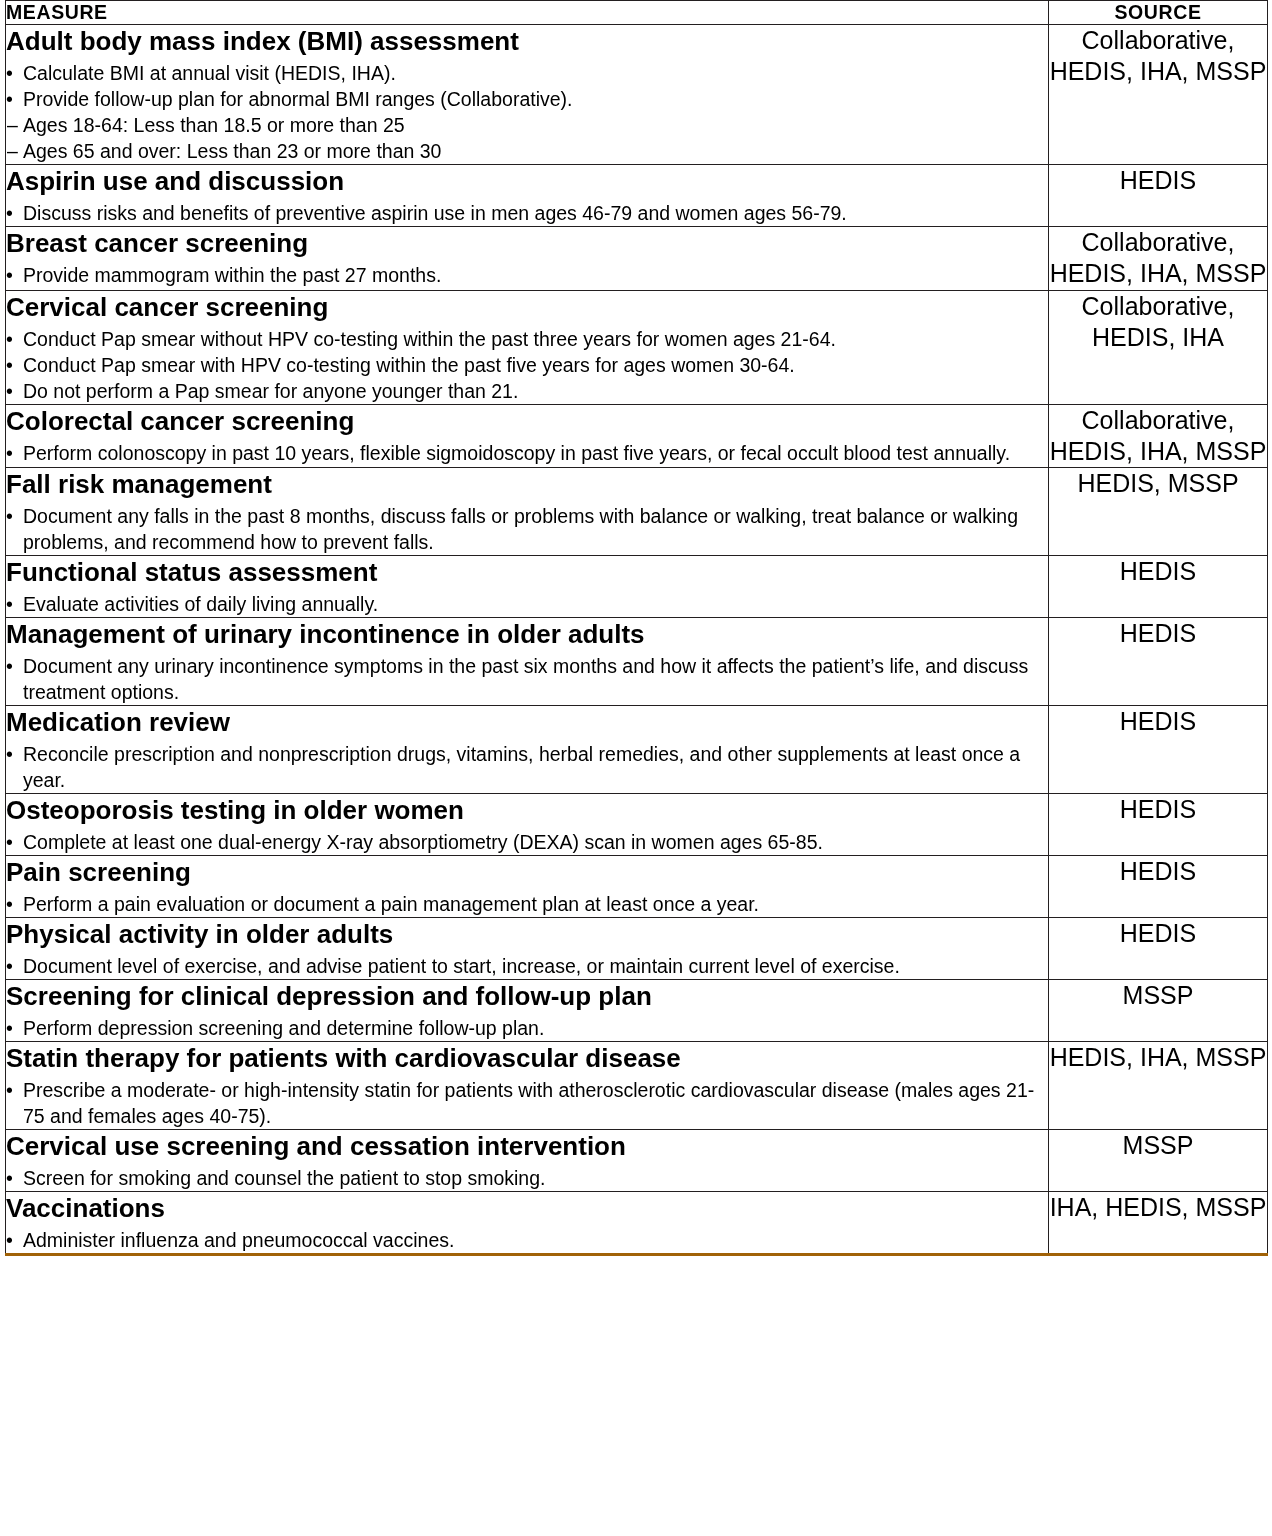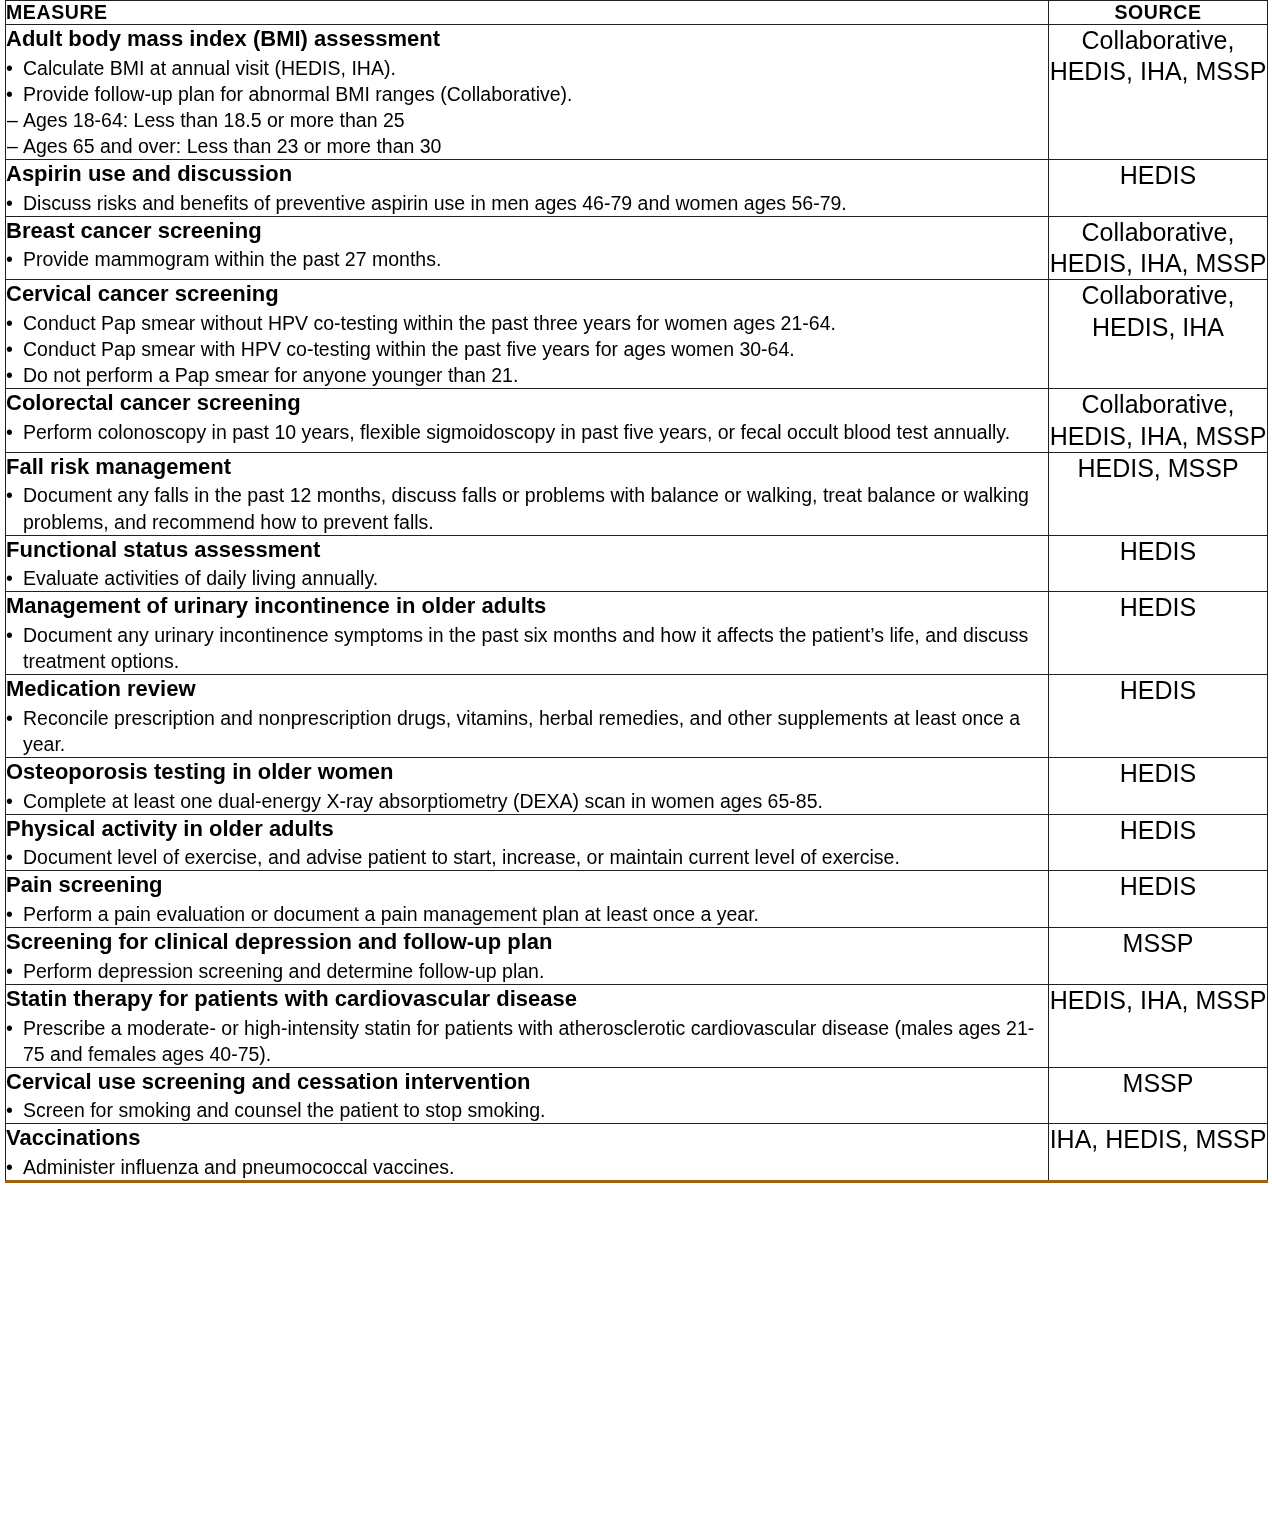--- a/index.html
+++ b/index.html
@@ -50,21 +50,21 @@
     padding: 8px 8px;
     text-align: center;
     vertical-align: middle;
     font-size: 25px;
     line-height: 1.25;
   }
   tbody tr:last-child td {
     border-bottom: 3px solid #a16207;
   }
   .m-title {
-    font-size: 22px;
+    font-size: 26px;
     font-weight: bold;
     line-height: 1.3;
     margin: 0 0 1px 0;
   }
   ul.m-list {
     list-style: none;
     margin: 0;
     padding: 0;
   }
   ul.m-list li {
@@ -160,21 +160,21 @@
           </td>
           <td class="source-cell">
             <span class="src-line">Collaborative,</span>
             <span class="src-line">HEDIS, IHA, MSSP</span>
           </td>
         </tr>
         <tr>
           <td class="measure-cell">
             <div class="m-title">Fall risk management</div>
             <ul class="m-list">
-              <li><span class="mk">•</span><span>Document any falls in the past 12 months, discuss falls or problems with balance or walking, treat balance or walking problems, and recommend how to prevent falls.</span></li>
+              <li><span class="mk">•</span><span>Document any falls in the past 8 months, discuss falls or problems with balance or walking, treat balance or walking problems, and recommend how to prevent falls.</span></li>
             </ul>
           </td>
           <td class="source-cell">
             <span class="src-line">HEDIS, MSSP</span>
           </td>
         </tr>
         <tr>
           <td class="measure-cell">
             <div class="m-title">Functional status assessment</div>
             <ul class="m-list">
@@ -213,34 +213,34 @@
             <ul class="m-list">
               <li><span class="mk">•</span><span>Complete at least one dual-energy X-ray absorptiometry (DEXA) scan in women ages 65-85.</span></li>
             </ul>
           </td>
           <td class="source-cell">
             <span class="src-line">HEDIS</span>
           </td>
         </tr>
         <tr>
           <td class="measure-cell">
+            <div class="m-title">Pain screening</div>
+            <ul class="m-list">
+              <li><span class="mk">•</span><span>Perform a pain evaluation or document a pain management plan at least once a year.</span></li>
+            </ul>
+          </td>
+          <td class="source-cell">
+            <span class="src-line">HEDIS</span>
+          </td>
+        </tr>
+        <tr>
+          <td class="measure-cell">
             <div class="m-title">Physical activity in older adults</div>
             <ul class="m-list">
               <li><span class="mk">•</span><span>Document level of exercise, and advise patient to start, increase, or maintain current level of exercise.</span></li>
-            </ul>
-          </td>
-          <td class="source-cell">
-            <span class="src-line">HEDIS</span>
-          </td>
-        </tr>
-        <tr>
-          <td class="measure-cell">
-            <div class="m-title">Pain screening</div>
-            <ul class="m-list">
-              <li><span class="mk">•</span><span>Perform a pain evaluation or document a pain management plan at least once a year.</span></li>
             </ul>
           </td>
           <td class="source-cell">
             <span class="src-line">HEDIS</span>
           </td>
         </tr>
         <tr>
           <td class="measure-cell">
             <div class="m-title">Screening for clinical depression and follow-up plan</div>
             <ul class="m-list">

